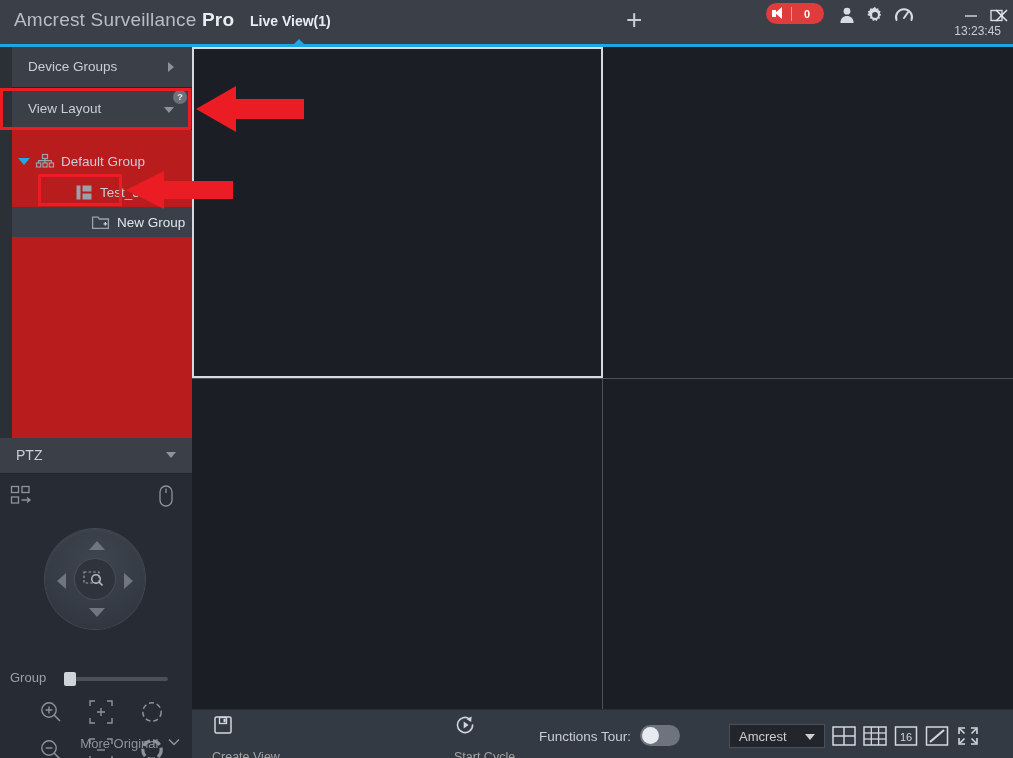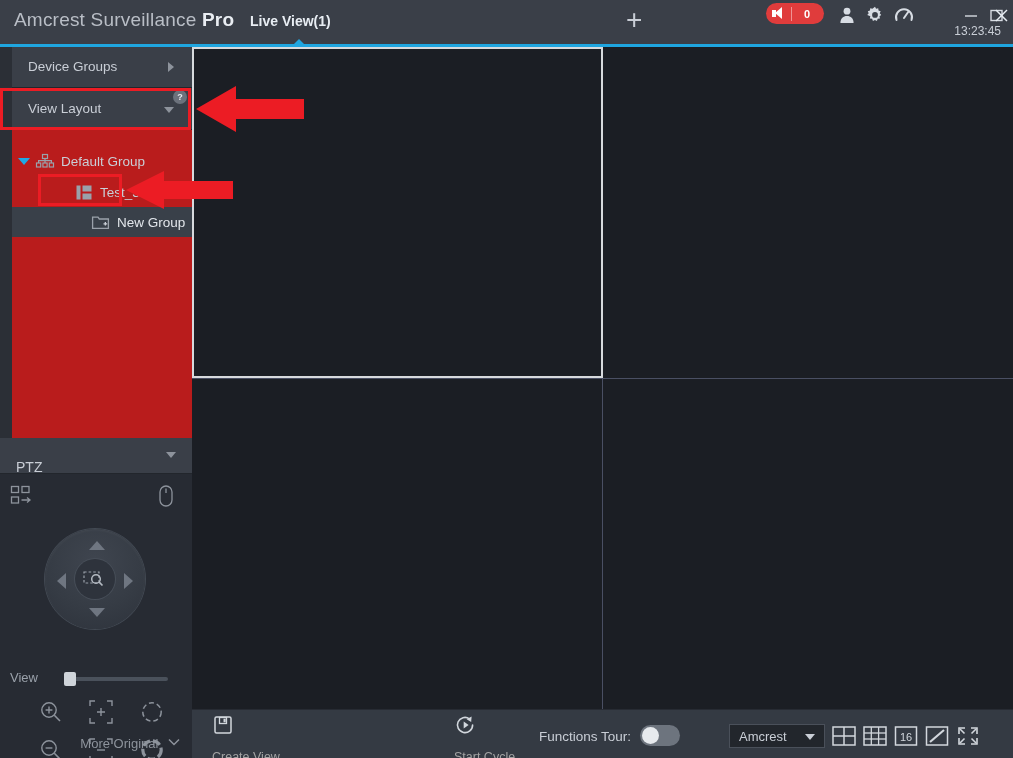--- a/index.html
+++ b/index.html
@@ -53,21 +53,21 @@
   .t-label{font-size:13.5px;color:#c9ced6;white-space:nowrap;}
 
   .ico{flex:0 0 auto;display:inline-block;position:relative;}
   .ico-net{width:18px;height:14px;margin:0 7px 0 6px;}
   .ico-layout{width:16px;height:15px;margin:0 8px 0 0;}
   .ico-folder{width:17px;height:14px;margin:0 8px 0 10px;}
 
   
   .ptz{position:absolute;left:0;bottom:0;width:192px;height:320px;background:#272b33;}
   .ptz-head{position:relative;height:35px;background:#3a3f48;border-bottom:1px solid #22262c;}
-  .ptz-head .lbl{position:absolute;left:16px;top:9px;font-size:14px;color:#c9ced6;margin-top:12px;}
+  .ptz-head .lbl{position:absolute;left:16px;top:9px;font-size:14px;color:#c9ced6;}
   .ptz-body{position:relative;height:285px;background:#272b33;}
   .ptz-top-ico{position:absolute;top:10px;width:24px;height:24px;cursor:default;}
   .dpad-wrap{position:absolute;left:45px;top:0;width:100px;height:100px;}
   .dp-arrow{position:absolute;width:0;height:0;cursor:default;}
   .dp-up{left:44px;top:12px;border-left:8px solid transparent;border-right:8px solid transparent;border-bottom:9px solid #6f7681;}
   .dp-down{left:44px;bottom:12px;border-left:8px solid transparent;border-right:8px solid transparent;border-top:9px solid #6f7681;}
   .dp-left{left:12px;top:44px;border-top:8px solid transparent;border-bottom:8px solid transparent;border-right:9px solid #6f7681;}
   .dp-right{right:12px;top:44px;border-top:8px solid transparent;border-bottom:8px solid transparent;border-left:9px solid #6f7681;}
   .dp-center{position:absolute;left:30px;top:30px;width:40px;height:40px;border-radius:50%;
      background:#2e333c;box-shadow:0 0 0 1px #474e58;display:flex;align-items:center;justify-content:center;cursor:default;}
@@ -256,21 +256,21 @@
         <div class="dp-arrow dp-right"></div>
         <div class="dp-center">
           <svg width="24" height="18" viewBox="0 0 24 18">
             <rect x="1" y="2" width="15" height="11" fill="none" stroke="#9aa1aa" stroke-width="1.2" stroke-dasharray="2.6 2"></rect>
             <circle cx="13" cy="9" r="4.3" fill="none" stroke="#b4bac2" stroke-width="1.5"></circle>
             <line x1="16.2" y1="12.2" x2="19.5" y2="15.5" stroke="#b4bac2" stroke-width="1.7"></line>
           </svg>
         </div>
       </div>
 
-      <div class="speed-lbl" style="top:196px;">View</div>
+      <div class="speed-lbl" style="top:196px;">Group</div>
       <div class="slider" style="left:64px;top:203px;width:104px;">
         <span class="knob"></span>
       </div>
 
       <div class="fn-ico" style="left:38px;top:225px;">
         <svg width="26" height="26" viewBox="0 0 26 26">
           <circle cx="11" cy="11" r="7.2" fill="none" stroke="#8d939c" stroke-width="1.4"></circle>
           <path d="M11 7.6 V14.4 M7.6 11 H14.4" stroke="#8d939c" stroke-width="1.4"></path>
           <line x1="16.3" y1="16.3" x2="22" y2="22" stroke="#8d939c" stroke-width="1.6"></line>
         </svg>

